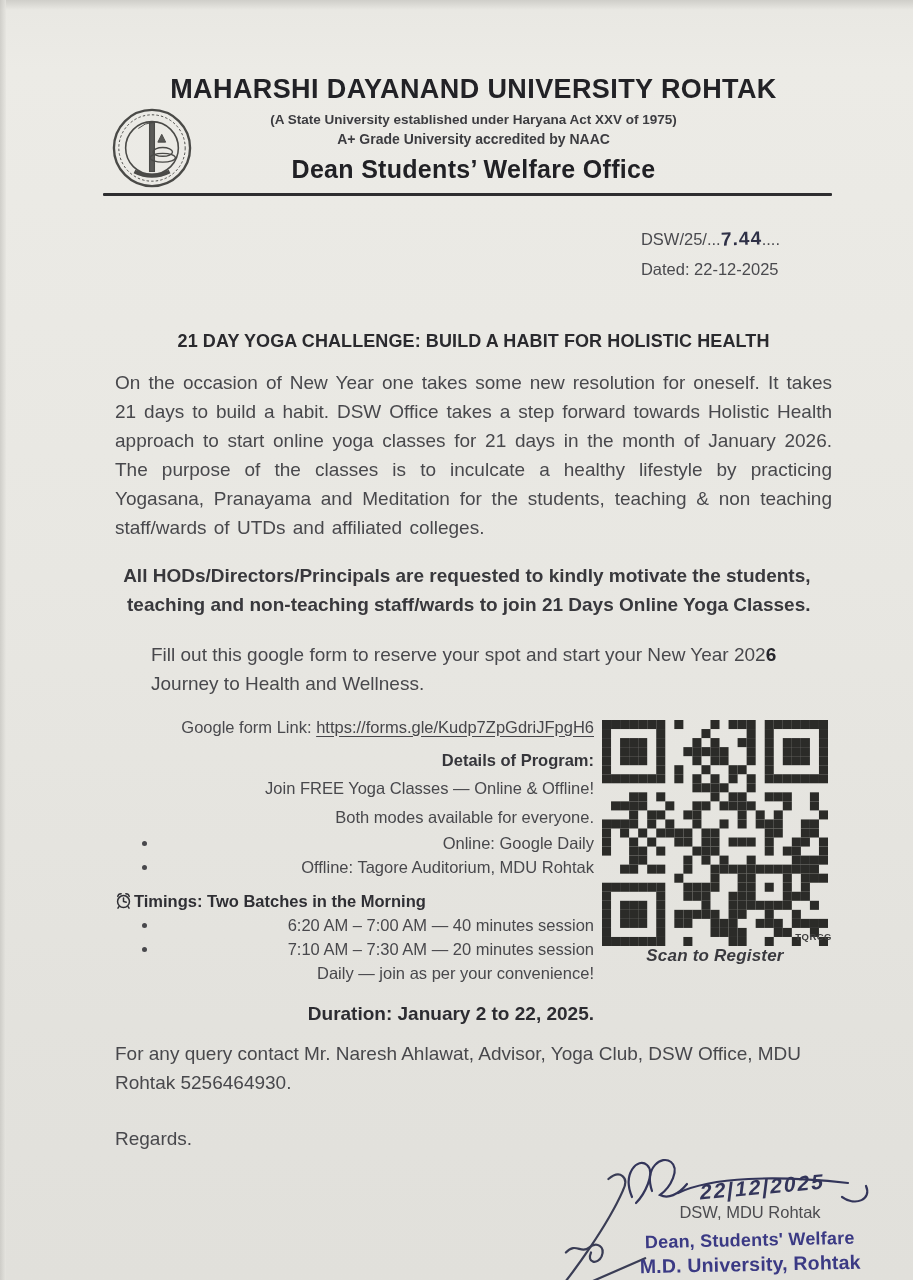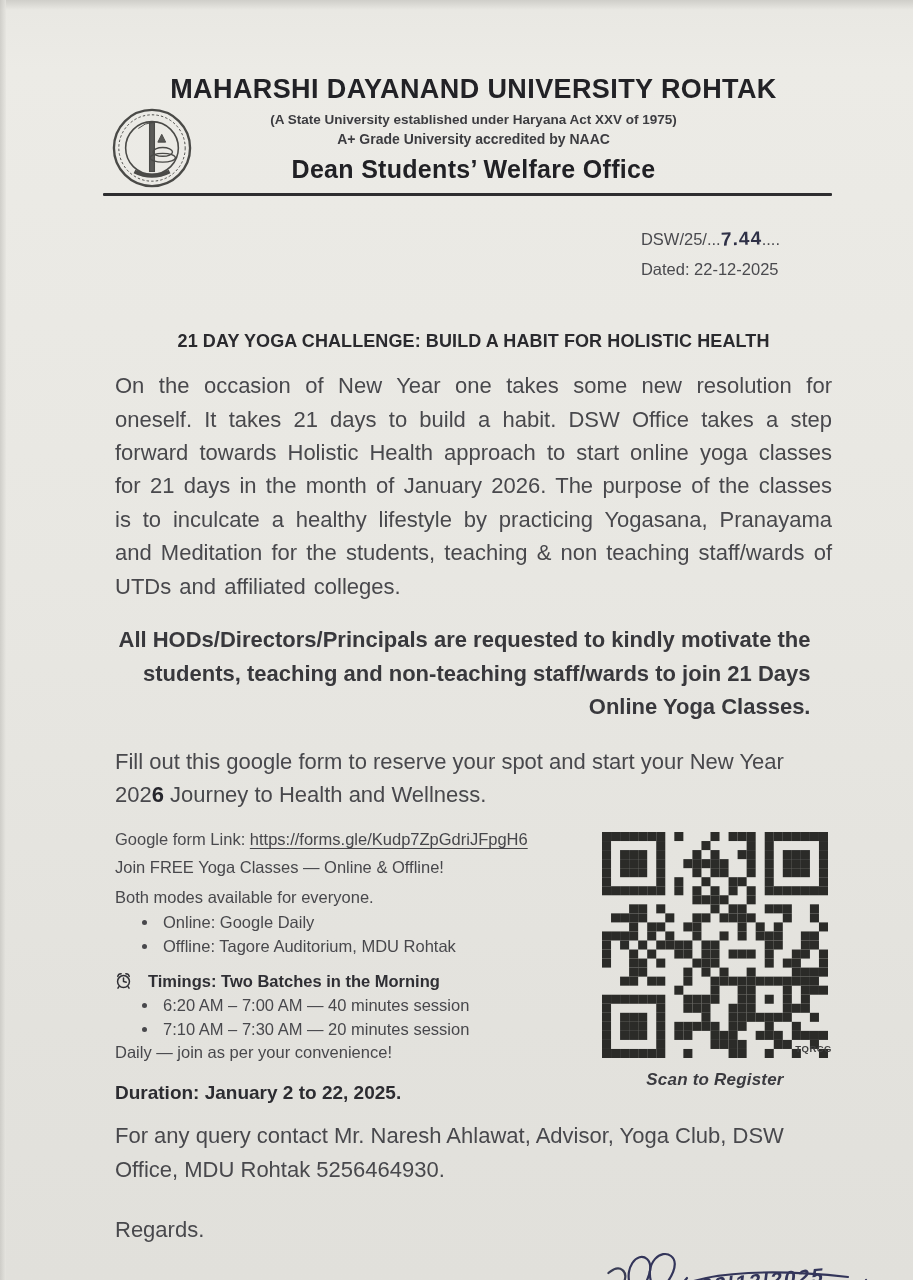--- a/index.html
+++ b/index.html
@@ -27,48 +27,48 @@
   .rule { margin-top:9px; margin-left:-12px; width:calc(100% + 12px); height:3px; background:#2e2e30; border-radius:1px; }
 
   
   .ref-wrap { display:flex; justify-content:flex-end; padding-right:52px; margin-top:26px; }
   .ref { text-align:left; font-size:16.5px; color:#4a4a4e; line-height:1.75; }
   .hand-no { display:inline-block; font-size:19px; font-weight:700; color:#2f3147;
              transform:rotate(-2deg); letter-spacing:1px; }
 
   
   .title { text-align:center; font-size:18px; font-weight:700; color:#2a2a2e; margin-top:47px; letter-spacing:.1px; }
-  .para { font-size:22px; line-height:1.52; color:#48484c; }
+  .para { font-size:19px; line-height:1.52; color:#48484c; }
   .p1 { margin-top:17px; text-align:justify; word-spacing:2px; }
   .p2 { margin-top:20px; font-weight:700; color:#38383c; width:97%;text-align:right; }
-  .p3 { margin-top:21px; }
+  .p3 { margin-top:21px;margin-left:36px; }
   .corrected { font-weight:700; color:#26262c; }
 
   .two-col { display:flex; margin-top:19px; }
-  .col-left { flex:1 1 auto; min-width:0; }
+  .col-left { flex:1 1 auto; min-width:0;text-align:right; }
   .col-right { flex:0 0 234px; margin-left:4px; margin-top:2px; text-align:center; }
 
   .link-line { font-size:16.5px; color:#4a4a4e; }
   .glink { color:#46464a; text-decoration:underline; text-underline-offset:3px; }
 
   .prog-head { margin-top:14px; font-weight:700; color:#35353a; font-size:16.5px; }
   .prog-line { font-size:16.5px; color:#48484c; margin-top:8px; line-height:1.3; }
   ul.doc-list { list-style:disc; margin:4px 0 0 44px; }
   ul.doc-list li { font-size:16.5px; color:#48484c; line-height:1.32; padding-left:4px; margin-top:2px; }
 
-  .tim-head { margin-top:14px; font-weight:700; color:#2f2f34; font-size:16.5px; display:flex; align-items:center; gap:16px; }
+  .tim-head { margin-top:14px; font-weight:700; color:#2f2f34; font-size:16.5px; display:flex; align-items:center; gap:2px; }
   .clock { width:17px; height:17px; flex:0 0 auto; margin-top:-2px; }
   .daily { font-size:16.5px; color:#48484c; margin-top:3px; }
   .duration { margin-top:20px; font-size:19px; font-weight:700; color:#2c2c31; }
 
   
   .qr-box { position:relative; width:226px; height:226px; margin:0 auto;text-align:center; }
   .qr-label { position:absolute; right:-4px; bottom:4px; font-size:9.5px; font-weight:700;
               letter-spacing:.5px; color:#3e3e3e; background:transparent; }
-  .qr-caption { margin-top:12px; font-size:17px; font-weight:700; font-style:italic; color:#3a3a3f; letter-spacing:.2px; }
+  .qr-caption { font-size:17px; font-weight:700; font-style:italic; color:#3a3a3f; letter-spacing:.2px; }
 
   .contact { margin-top:15px; width:98%; }
   .closing { margin-top:27px; }
 
   
   .sig-area { position:relative; height:190px; margin-top:4px; }
   .sig-left { position:absolute; left:418px; top:12px; width:116px; height:136px; }
   .sig-right { position:absolute; right:-52px; top:-4px; width:268px; text-align:center; }
   .sig-hand { position:relative; height:62px; }
   .sig-hand svg { position:absolute; left:0; top:0; }
@@ -118,20 +118,21 @@
     <div class="title">21 DAY YOGA CHALLENGE: BUILD A HABIT FOR HOLISTIC HEALTH</div>
 
     <p class="para p1">On the occasion of New Year one takes some new resolution for oneself. It takes 21 days to build a habit. DSW Office takes a step forward towards Holistic Health approach to start online yoga classes for 21 days in the month of January 2026. The purpose of the classes is to inculcate a healthy lifestyle by practicing Yogasana, Pranayama and Meditation for the students, teaching &amp; non teaching staff/wards of UTDs and affiliated colleges.</p>
     <p class="para p2">All HODs/Directors/Principals are requested to kindly motivate the students, teaching and non-teaching staff/wards to join 21 Days Online Yoga Classes.</p>
     <p class="para p3"><span>Fill out this google form to reserve your spot and start your New Year 202</span><span class="corrected">6</span><span> Journey to Health and Wellness.</span></p>
 
     <div class="two-col">
       <div class="col-left">
         <p class="link-line"><span>Google form Link: </span><a class="glink" href="#" title="https://forms.gle/Kudp7ZpGdriJFpgH6">https://forms.gle/Kudp7ZpGdriJFpgH6</a></p>
 
+        <p class="prog-head">Details of Program:</p>
         <p class="prog-line">Join FREE Yoga Classes — Online &amp; Offline!</p>
         <p class="prog-line">Both modes available for everyone.</p>
         <ul class="doc-list">
           <li>Online: Google Daily</li>
           <li>Offline: Tagore Auditorium, MDU Rohtak</li>
         </ul>
 
         <p class="tim-head">
           <svg class="clock" viewBox="0 0 16 16">
             <g fill="none" stroke="#2f2f34" stroke-width="1.4" stroke-linecap="round">
@@ -495,20 +496,21 @@
           <svg viewBox="0 0 268 62" width="268" height="62">
             <g fill="none" stroke="#33355a" stroke-width="2.2" stroke-linecap="round">
               <path d="M16 44 C 6 20, 22 4, 31 12 C 40 20, 28 42, 20 50"></path>
               <path d="M36 38 C 28 14, 46 2, 55 9 C 64 16, 55 34, 44 42 C 52 46, 62 42, 71 31"></path>
               <path d="M62 40 C 95 24, 160 22, 232 30"></path>
               <path d="M226 44 C 240 54, 256 46, 250 33"></path>
             </g>
           </svg>
           <span class="hand-date">22|12|2025</span>
         </div>
+        <div class="dsw-line">DSW, MDU Rohtak</div>
         <div class="stamp">
           <div class="stamp-l1">Dean, Students' Welfare</div>
           <div class="stamp-l2">M.D. University, Rohtak</div>
         </div>
       </div>
     </div>
 
   </div>
 </div>
 

